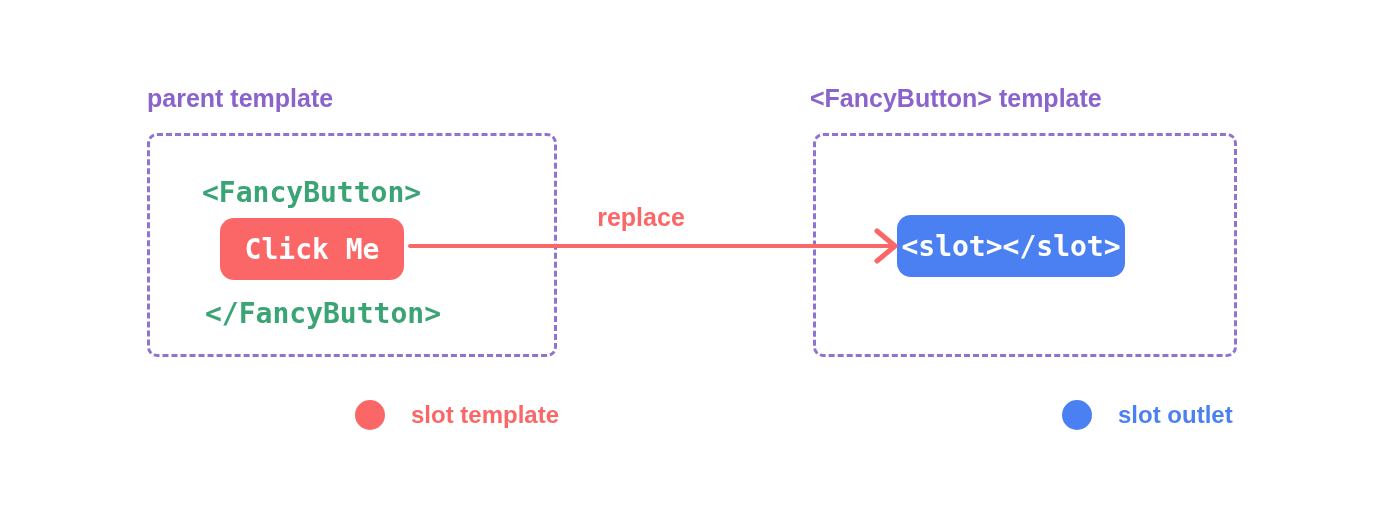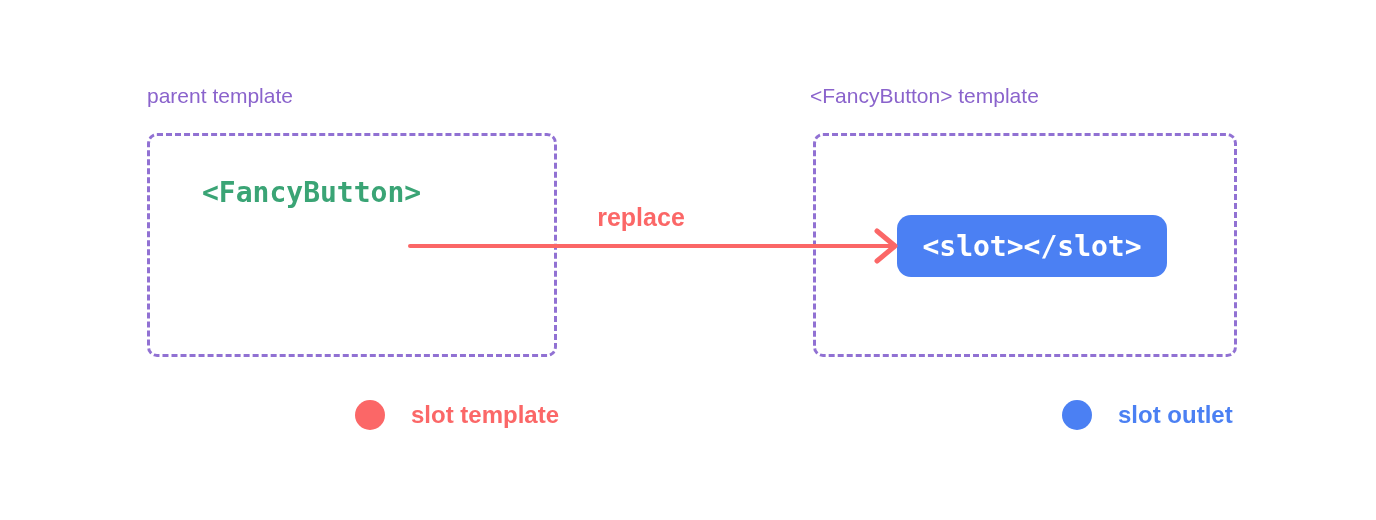--- a/index.html
+++ b/index.html
@@ -15,22 +15,22 @@
   .canvas {
     position: relative;
     width: 1376px;
     height: 520px;
     background: #ffffff;
     font-family: "Liberation Sans", sans-serif;
     overflow: hidden;
   }
   .panel-title {
     position: absolute;
-    font-size: 21px;
-    font-weight: normal;
+    font-size: 25px;
+    font-weight: bold;
     color: var(--purple);
     white-space: nowrap;
   }
   .title-left  { left: 147px; top: 84px; }
   .title-right { left: 810px; top: 84px; text-align: center; }
   .dashed-box {
     position: absolute;
     border: 3px dashed var(--border_purple);
     border-radius: 10px;
   }
@@ -50,21 +50,21 @@
     align-items: center;
     justify-content: center;
     border-radius: 14px;
     font-family: "DejaVu Sans Mono", monospace;
     font-weight: bold;
     font-size: 28px;
     color: var(--white);
     white-space: nowrap;
   }
   .click-me { left: 70px; top: 82px; width: 184px; height: 62px; background: var(--red); }
-  .slot-box { left: 81px; top: 79px; width: 270px; height: 62px; background: var(--blue); }
+  .slot-box { left: 81px; top: 79px; width: 228px; height: 62px; background: var(--blue); }
   .lb-open  { left: 52px; top: 40px; }
   .lb-close { left: 55px; top: 161px; }
   .rb-open  { left: 84px; top: 39px; }
   .rb-close { left: 84px; top: 157px; }
   .arrow-svg {
     position: absolute;
     left: 0; top: 0;
     width: 1376px; height: 520px;
     pointer-events: none;
   }
@@ -106,20 +106,24 @@
 <body>
 
 <div class="canvas">
 
   <div class="panel-title title-left">parent template</div>
 
   <div class="panel-title title-right">&lt;FancyButton&gt; template</div>
 
   <div class="dashed-box box-left">
     <div class="code-tag lb-open">&lt;FancyButton&gt;</div>
+    <div class="pill-button click-me">
+      <span>Click Me</span>
+    </div>
+    <div class="code-tag lb-close">&lt;/FancyButton&gt;</div>
   </div>
 
   <div class="dashed-box box-right">
     <div class="pill-button slot-box">
       <span>&lt;slot&gt;&lt;/slot&gt;</span>
     </div>
   </div>
 
   <svg class="arrow-svg" viewBox="0 0 1376 520" xmlns="http://www.w3.org/2000/svg">
     <line x1="410" y1="246" x2="893" y2="246" stroke="#fb6767" stroke-width="4" stroke-linecap="round"></line>

